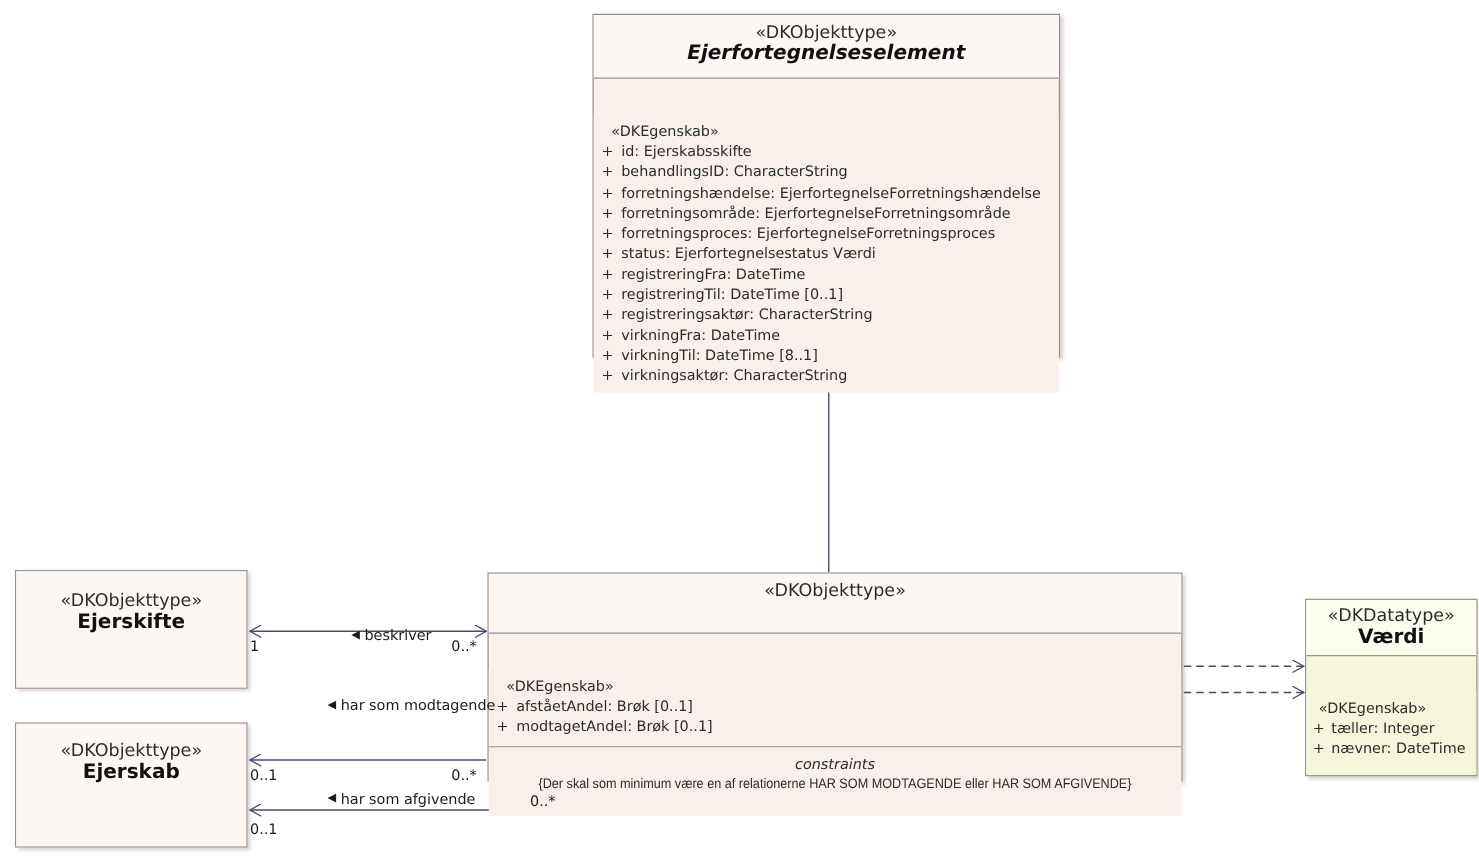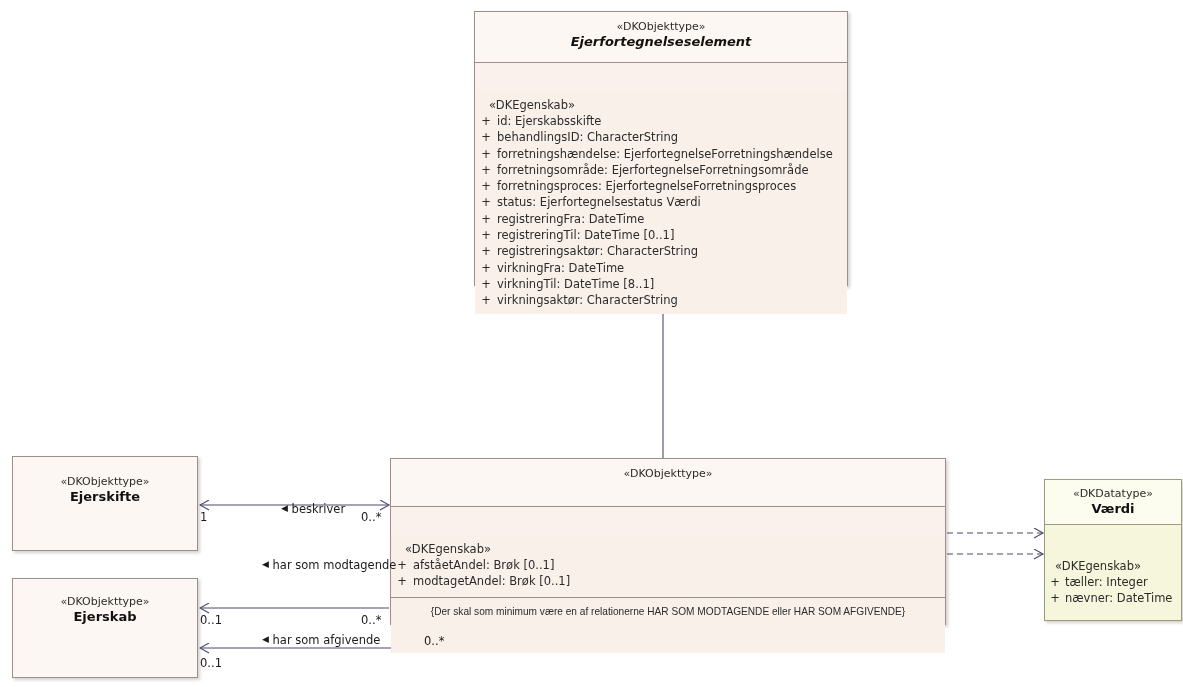--- a/index.html
+++ b/index.html
@@ -18,22 +18,22 @@
     box-shadow:2px 2px 3px rgba(120,100,100,.30);
     background:#faf1ec;
   }
   .uml .hdr{
     background:#fdf7f4;
     border-bottom:1px solid #9c8d8f;
     text-align:center;
     padding:7px 4px 8px 4px;
     box-sizing:border-box;
   }
-  .uml .stereo{font-size:11px;line-height:15px;color:#2b2b2b;}
-  .uml .cname{font-size:13px;line-height:16px;font-weight:bold;color:#111;}
+  .uml .stereo{font-size:14px;line-height:15px;color:#2b2b2b;}
+  .uml .cname{font-size:16px;line-height:16px;font-weight:bold;color:#111;}
   .uml .cname.abstract{font-style:italic;}
   .uml .compartment{
     padding:6px 0 7px 0;
     background:#faf0ea;
     box-sizing:border-box;
     margin-top:29px;
   }
   .uml .compartment .stereo-line{
     font-size:11.5px;line-height:15px;padding-left:14px;color:#2b2b2b;
   }
@@ -210,20 +210,21 @@
     <div class="attr">
       <span class="vis">+</span>
       <span class="txt">afståetAndel: Brøk [0..1]</span>
     </div>
     <div class="attr">
       <span class="vis">+</span>
       <span class="txt">modtagetAndel: Brøk [0..1]</span>
     </div>
   </div>
   <div class="constraints">
+    <div class="ctitle">constraints</div>
     <div class="cbody">{Der skal som minimum være en af relationerne HAR SOM MODTAGENDE eller HAR SOM AFGIVENDE}</div>
   </div>
 </div>
 
 <div class="uml" id="box-ejerskifte">
   <div class="hdr">
     <div class="stereo">«DKObjekttype»</div>
     <div class="cname">Ejerskifte</div>
   </div>
 </div>

